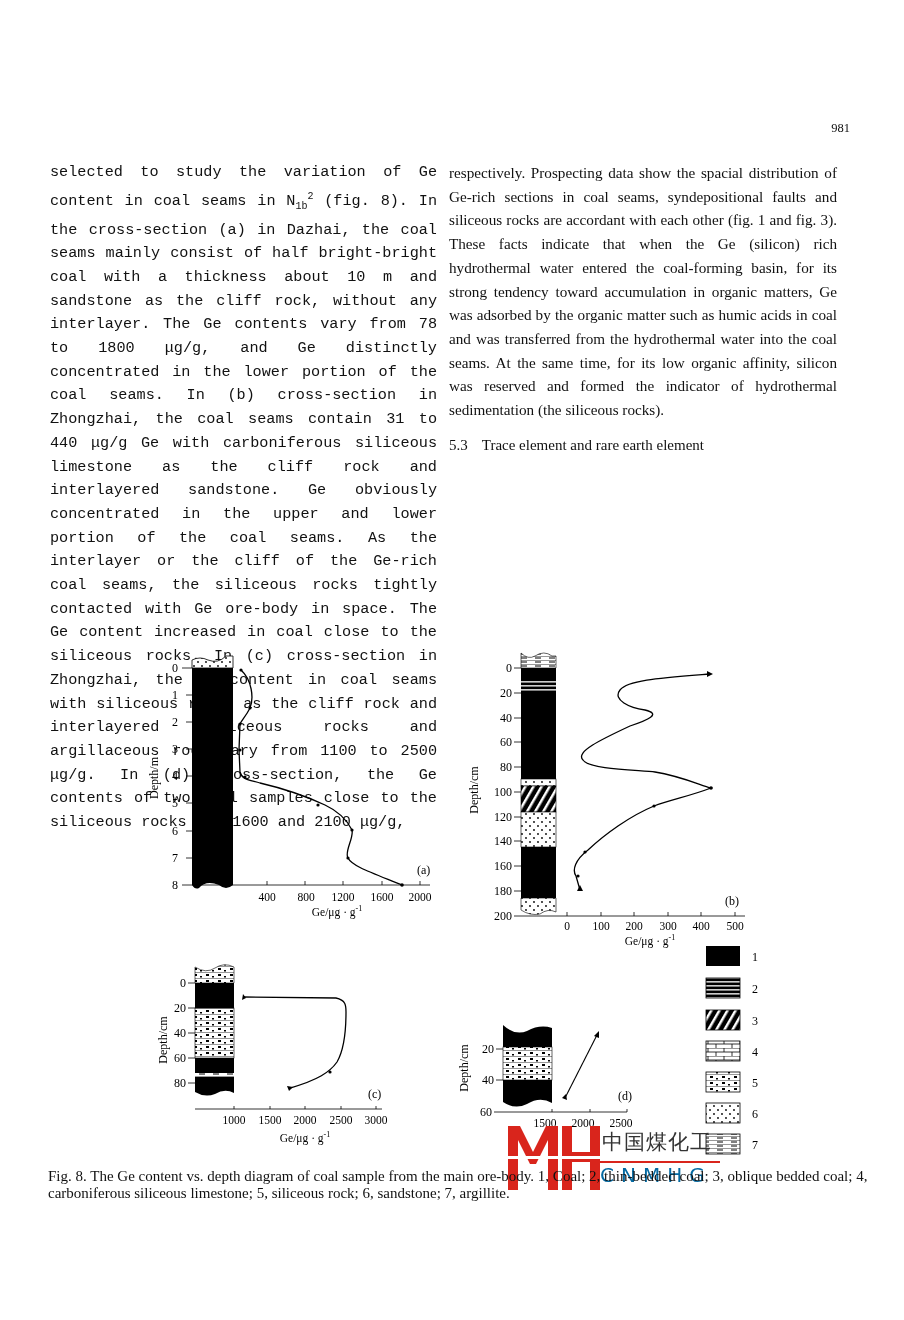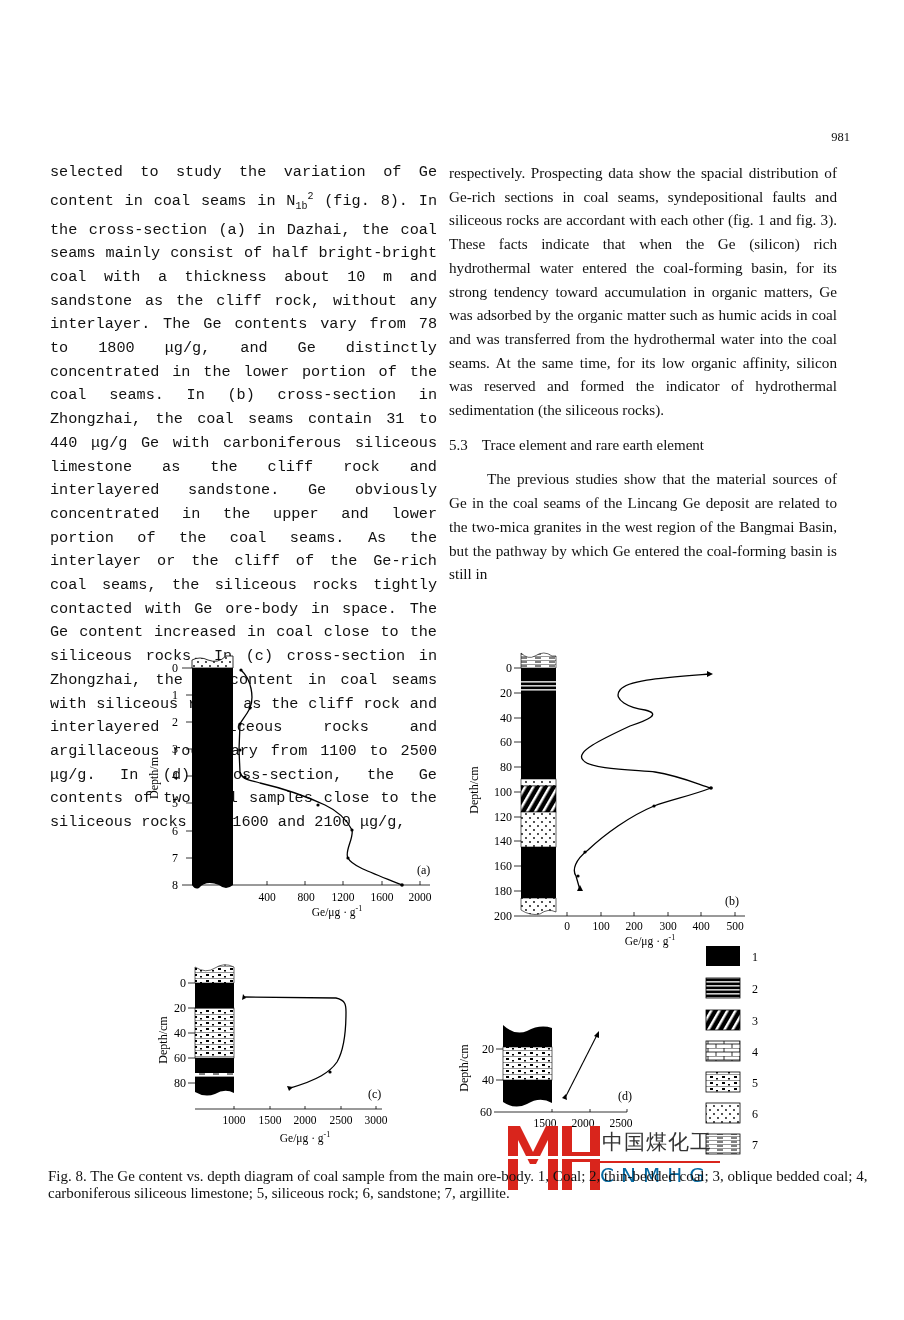--- a/index.html
+++ b/index.html
@@ -1,19 +1,19 @@
 <!DOCTYPE html>
 <html><head>
 <meta charset="utf-8">
 <style>
   html, body { margin: 0; padding: 0; background: #ffffff; }
   body { width: 904px; height: 1320px; position: relative; overflow: hidden;
          font-family: "Liberation Serif", "DejaVu Serif", serif; color: #111; }
   .running-head { position: absolute; top: 121px; left: 60px; width: 790px; font-size: 12.5px; }
-  .running-head .page-num { position: absolute; right: 0; top: 9px; }
+  .running-head .page-num { position: absolute; right: 0; top: 0; }
   .col { position: absolute; top: 161px; width: 387px; font-size: 15.2px; line-height: 23.7px;
          text-align: justify; }
   .col p { margin: 0; }
   .col-left { left: 50px; font-family: Liberation Mono, monospace; }
   .col-right { left: 449px; width: 388px; }
   .section-head { margin: 12px 0 10px 0 !important; font-size: 15px; }
   .section-head .sec-num { margin-right: 14px; }
   .indent { text-indent: 38px; }
   sub, sup { font-size: 10px; }
   .figure { position: absolute; left: 0; top: 640px; width: 904px; height: 520px; }
@@ -35,21 +35,20 @@
   <span class="page-num">981</span>
 </div>
 
 <div class="col col-left">
   <p><span>selected to study the variation of Ge content in coal seams in N</span><sub>1b</sub><sup>2</sup><span> (fig. 8). In the cross-section (a) in Dazhai, the coal seams mainly consist of half bright-bright coal with a thickness about 10 m and sandstone as the cliff rock, without any interlayer. The Ge contents vary from 78 to 1800 μg/g, and Ge distinctly concentrated in the lower portion of the coal seams. In (b) cross-section in Zhongzhai, the coal seams contain 31 to 440 μg/g Ge with carboniferous siliceous limestone as the cliff rock and interlayered sandstone. Ge obviously concentrated in the upper and lower portion of the coal seams. As the interlayer or the cliff of the Ge-rich coal seams, the siliceous rocks tightly contacted with Ge ore-body in space. The Ge content increased in coal close to the siliceous rocks. In (c) cross-section in Zhongzhai, the Ge content in coal seams with siliceous rocks as the cliff rock and interlayered siliceous rocks and argillaceous rock vary from 1100 to 2500 μg/g. In (d) cross-section, the Ge contents of two coal samples close to the siliceous rocks are 1600 and 2100 μg/g,</span></p>
 </div>
 
 <div class="col col-right">
   <p>respectively. Prospecting data show the spacial distribution of Ge-rich sections in coal seams, syndepositional faults and siliceous rocks are accordant with each other (fig. 1 and fig. 3). These facts indicate that when the Ge (silicon) rich hydrothermal water entered the coal-forming basin, for its strong tendency toward accumulation in organic matters, Ge was adsorbed by the organic matter such as humic acids in coal and was transferred from the hydrothermal water into the coal seams. At the same time, for its low organic affinity, silicon was reserved and formed the indicator of hydrothermal sedimentation (the siliceous rocks).</p>
   <p class="section-head"><span class="sec-num">5.3</span><span>Trace element and rare earth element</span></p>
-  <p class="indent">The previous studies show that the material sources of Ge in the coal seams of the Lincang Ge deposit are related to the two-mica granites in the west region of the Bangmai Basin, but the pathway by which Ge entered the coal-forming basin is still in</p>
 </div>
 
 <div class="figure">
 <svg width="904" height="520" viewBox="0 640 904 520" xmlns="http://www.w3.org/2000/svg" font-family="Liberation Serif, serif" font-size="11">
   <defs>
     <pattern id="pat-sand" width="8" height="8" patternUnits="userSpaceOnUse">
       <rect width="8" height="8" fill="#fff"></rect>
           <circle cx="2" cy="2" r="0.9" fill="#000"></circle>
           <circle cx="6" cy="6" r="0.9" fill="#000"></circle>
     </pattern>

